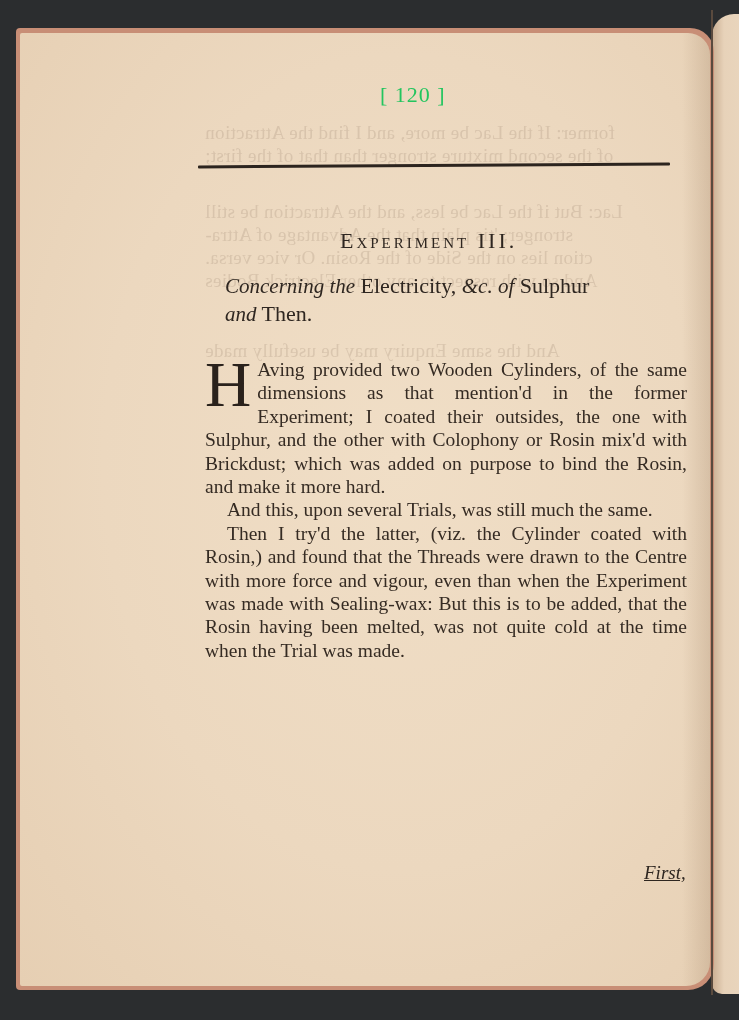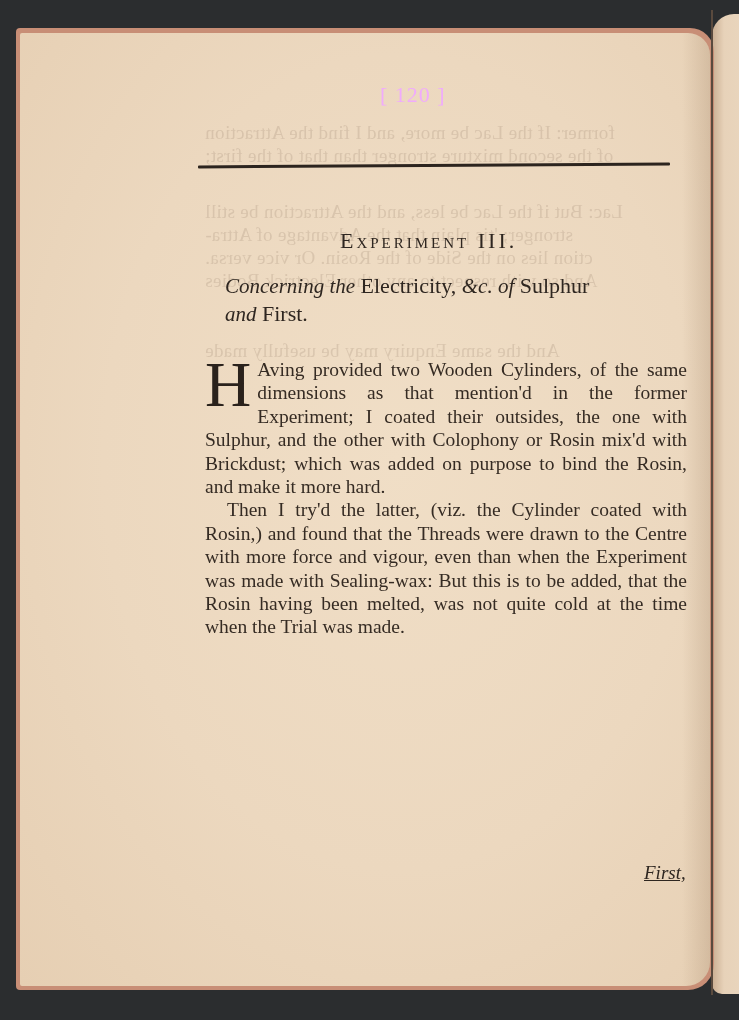--- a/index.html
+++ b/index.html
@@ -30,21 +30,21 @@
     background:linear-gradient(90deg, rgba(0,0,0,0) 0%, rgba(120,85,55,0.18) 100%);
   }
   .spine-line {
     position:absolute; left:711px; top:10px; width:2px; height:985px; background:#5a4a3e;
   }
   .bleed {
     position:absolute; color:rgba(110,90,70,0.16); font-size:19px; white-space:nowrap;
     transform:scaleX(-1); letter-spacing:0.3px;
   }
   .folio {
-    position:absolute; left:380px; top:82px; font-size:22px; color:#f0abfc; letter-spacing:1px;
+    position:absolute; left:380px; top:82px; font-size:22px; color:#22c55e; letter-spacing:1px;
   }
   .rule {
     position:absolute; left:198px; top:164px; width:472px; height:3px;
     background:#2c241e; transform:rotate(-0.35deg); border-radius:1px;
   }
   .heading {
     position:absolute; left:325px; top:228px; font-size:22px; color:#2e2620;
     font-variant:small-caps; letter-spacing:3px;margin-left:15px;
   }
   .subtitle {
@@ -87,22 +87,23 @@
 <div class="rule"></div>
 
 <div class="heading">Experiment III.</div>
 
 <div class="subtitle">
   <i>Concerning the</i>
   <span>Electricity,</span>
   <i>&amp;c. of</i>
   <span>Sulphur</span><br>
   <i>and</i>
-  <span>First.</span>
+  <span>Then.</span>
 </div>
 
 <div class="body-text">
   <p class="first"><span class="dropcap">H</span><span>Aving provided two Wooden Cylinders, of the same dimensions as that mention'd in the former Experiment; I coated their outsides, the one with Sulphur, and the other with Colophony or Rosin mix'd with Brickdust; which was added on purpose to bind the Rosin, and make it more hard.</span></p>
+  <p>And this, upon several Trials, was still much the same.</p>
   <p>Then I try'd the latter, (viz. the Cylinder coated with Rosin,) and found that the Threads were drawn to the Centre with more force and vigour, even than when the Experiment was made with Sealing-wax: But this is to be added, that the Rosin having been melted, was not quite cold at the time when the Trial was made.</p>
   <div class="spacer"></div>
 </div>
 
 <div class="catch">First,</div>
 
 </body></html>

